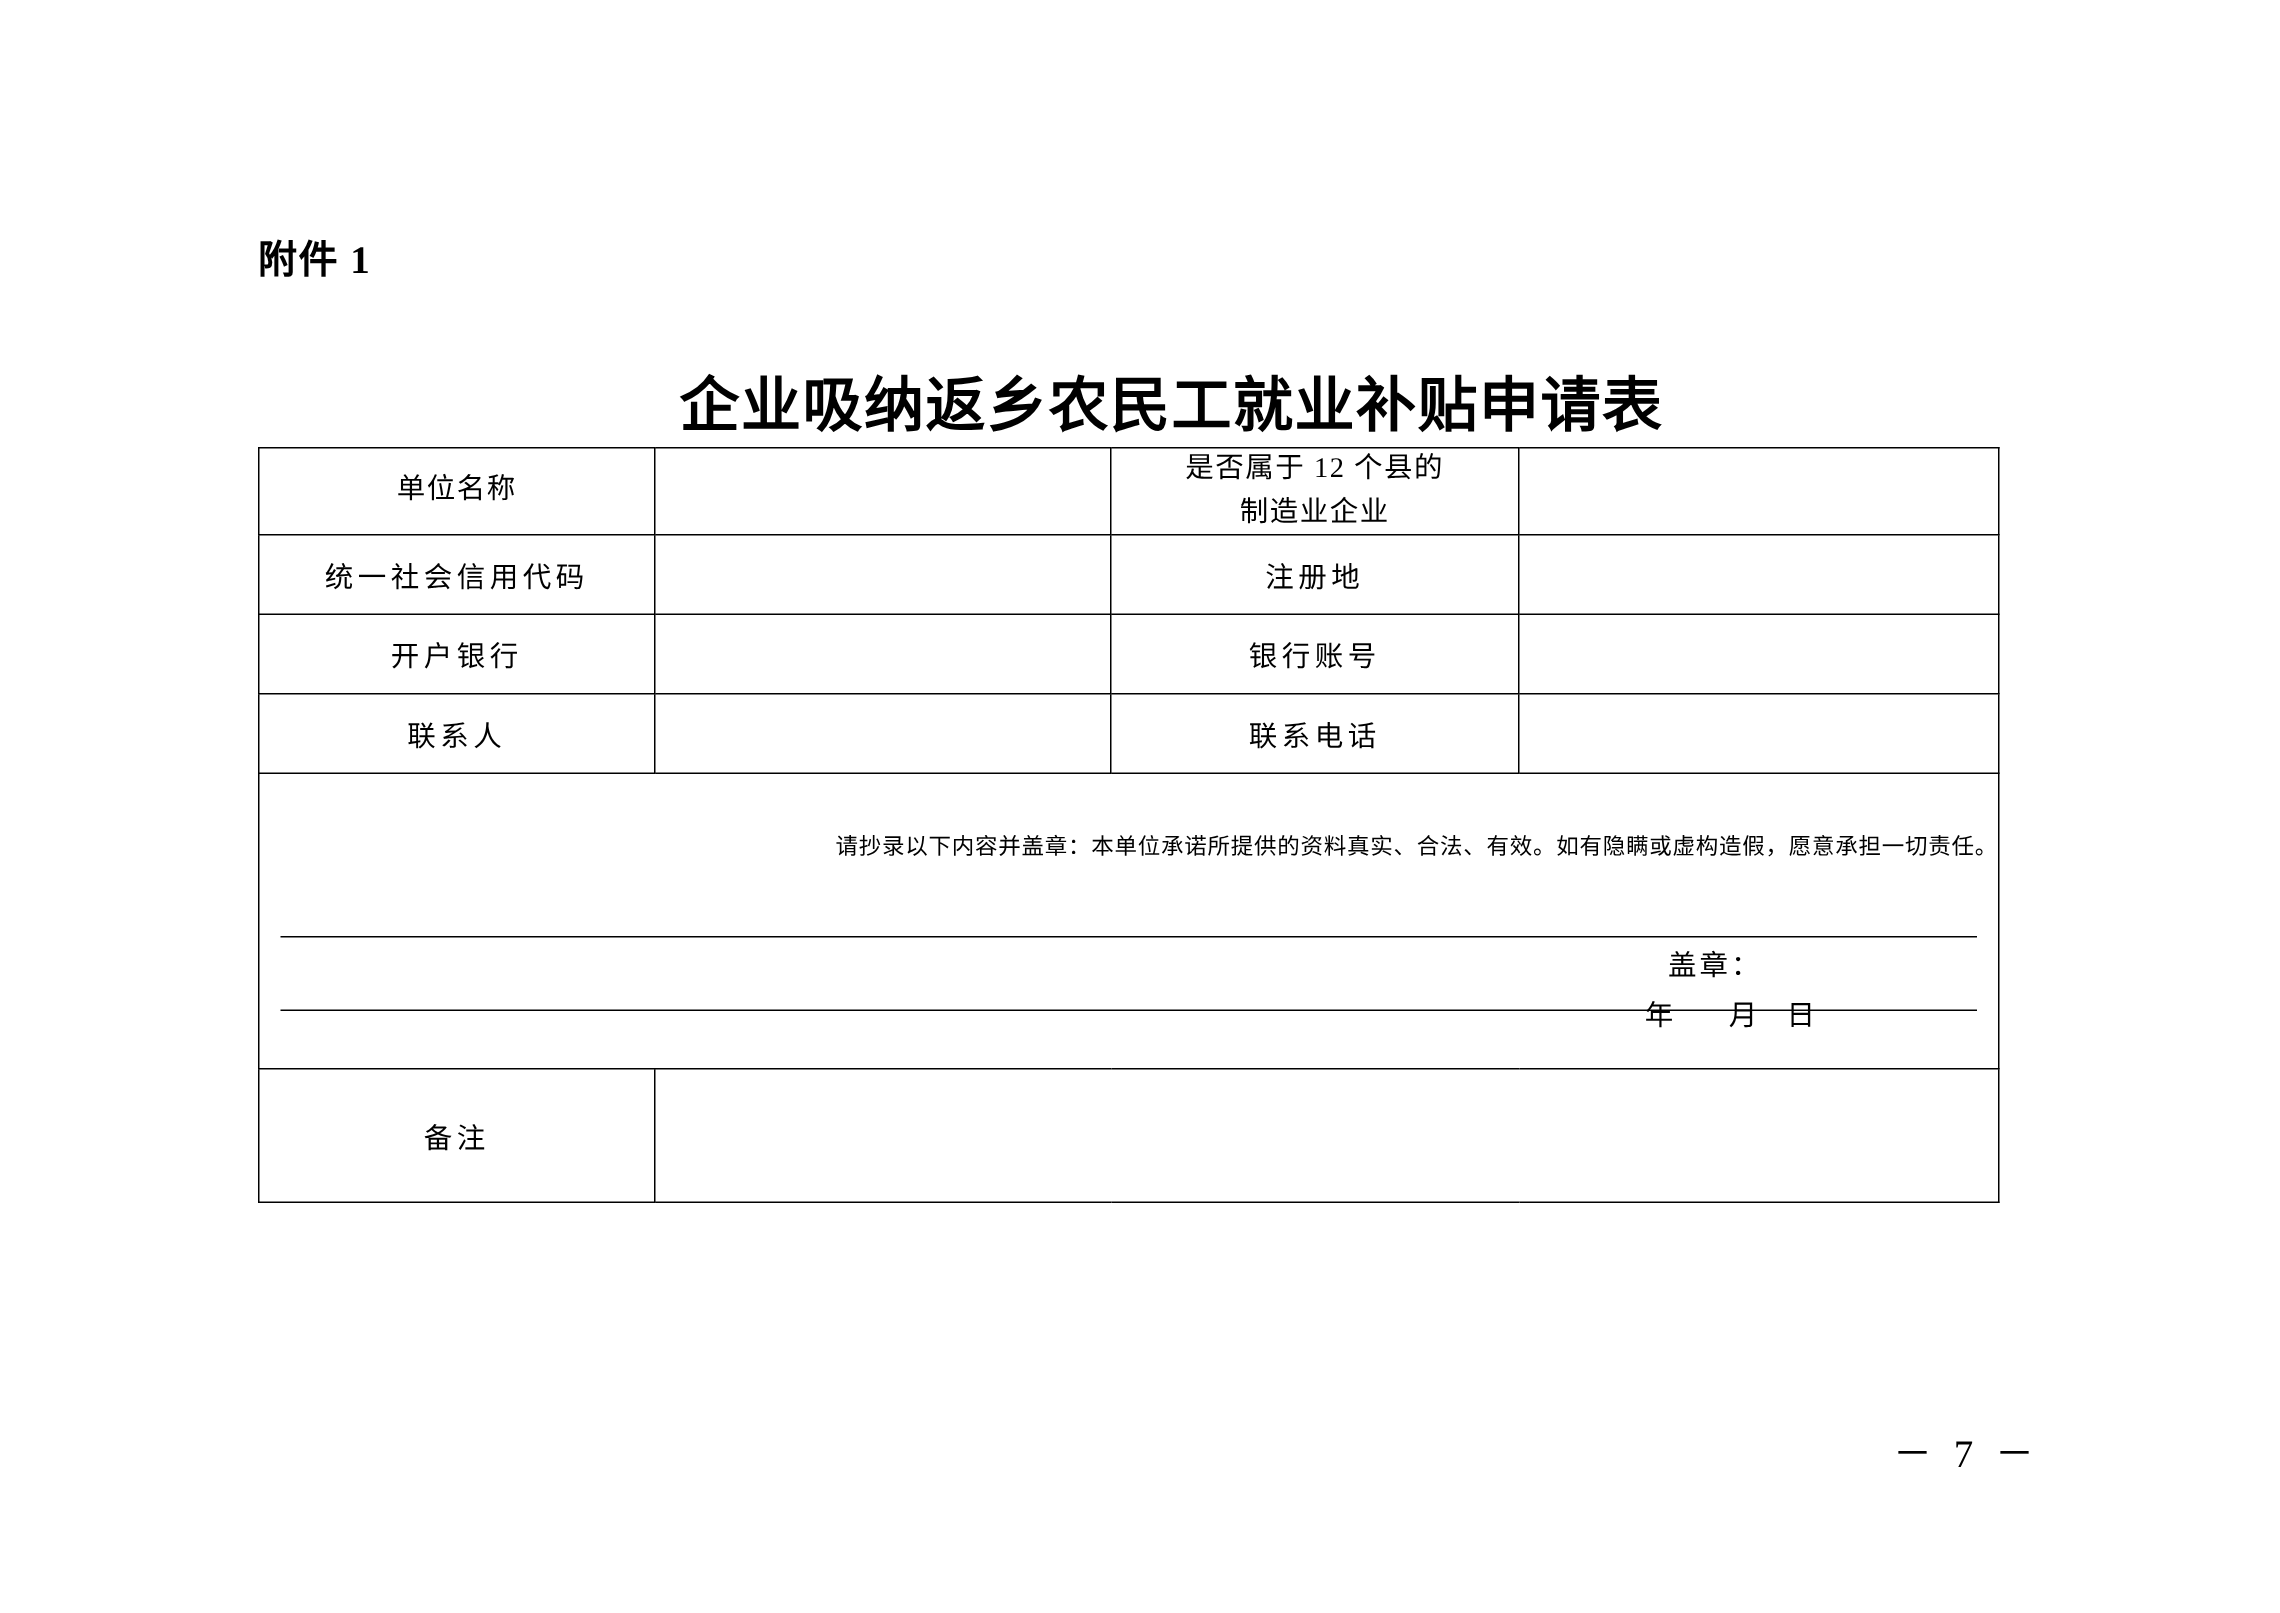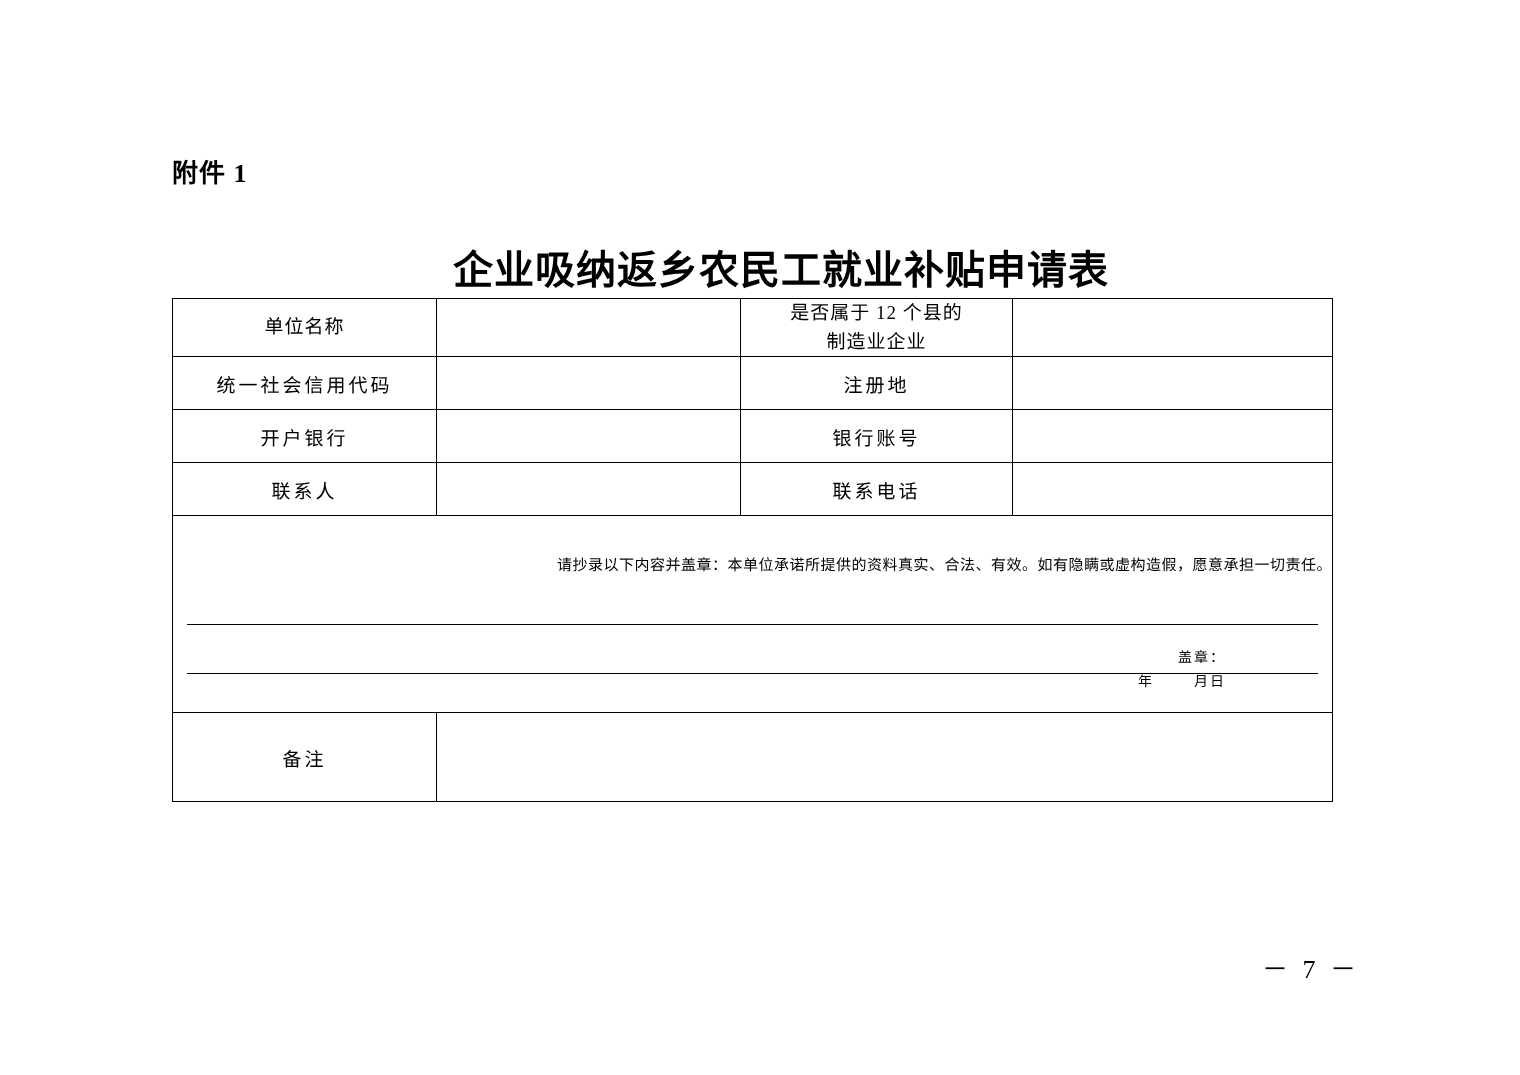--- a/index.html
+++ b/index.html
@@ -85,24 +85,24 @@
     line-height: 1.4;
     text-align: right;
   }
   .write-line {
     border-bottom: 1px solid #000000;
     height: 38px;
     margin: 10px 14px 0 14px;
   }
   .seal-block {
     position: absolute;
-    right: 106px;
+    right: 120px;
     bottom: 18px;
-    text-align: right;
-    font-size: 14px;
+    text-align: center;
+    font-size: 19px;
     line-height: 1.7;
   }
   .seal-label { letter-spacing: 2px; }
   .date-line {
     letter-spacing: 2px;
     padding-left: 4px;
   }
   .date-line span { display: inline-block; }
   .date-y { width: 56px; }
   .date-m { width: 56px; }

